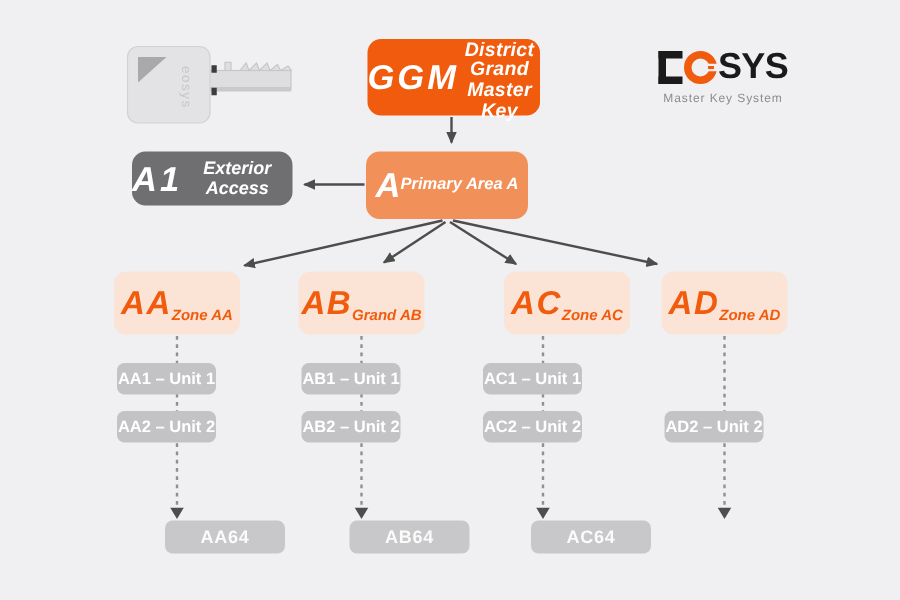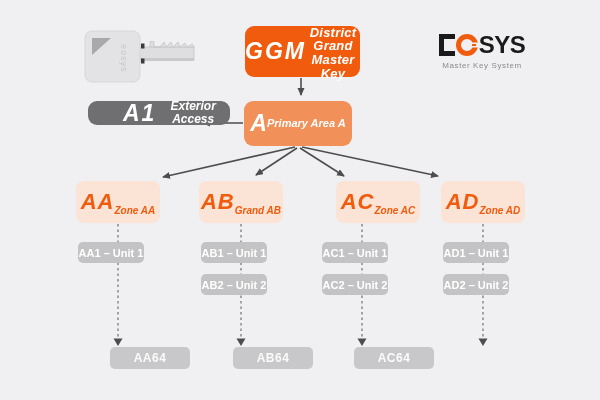--- a/index.html
+++ b/index.html
@@ -12,21 +12,21 @@
   .node{
     position:absolute;display:flex;flex-direction:row;
     align-items:center;justify-content:center;line-height:1.05;text-align:center;font-style:italic;
   }
   .ggm{left:245px;top:26px;width:115px;height:51px;background:var(--orange);color:#fff;border-radius:9px;}
   .ggm .t{font-size:23px;font-weight:bold;letter-spacing:2px;}
   .ggm .s{font-size:13px;font-weight:bold;margin-top:3px;letter-spacing:.2px;}
   .abox{left:244px;top:101px;width:108px;height:45px;background:var(--orange-light);color:#fff;border-radius:9px;}
   .abox .t{font-size:23px;font-weight:bold;}
   .abox .s{font-size:11px;font-weight:bold;margin-top:1px;text-align:center;}
-  .a1box{left:88px;top:101px;width:107px;height:24px;background:var(--gray-dark);color:#fff;border-radius:9px;padding-left:35px;}
+  .a1box{left:88px;top:101px;width:107px;height:36px;background:var(--gray-dark);color:#fff;border-radius:9px;}
   .a1box .t{font-size:23px;font-weight:bold;letter-spacing:2px;}
   .a1box .s{font-size:12px;font-weight:bold;}
   .zone{top:181px;width:84px;height:42px;background:var(--zone-bg);color:var(--orange);border-radius:8px;}
   .zone .t{font-size:22px;font-weight:bold;letter-spacing:1px;}
   .zone .s{font-size:10px;font-weight:bold;margin-top:19px;}
   .unit{
     position:absolute;width:66px;height:21px;border-radius:5px;
     background:var(--gray-mid);color:#fff;font-size:11px;font-weight:bold;
     display:flex;align-items:center;justify-content:center;
   }
@@ -115,20 +115,21 @@
   <div class="node a1box">
     <div class="t">A1</div>
     <div class="s">Exterior Access</div>
   </div>
 
   <div class="node zone zl0">
     <div class="t">AA</div>
     <div class="s">Zone AA</div>
   </div>
   <div class="unit r1 ul0">AA1 – Unit 1</div>
+  <div class="unit r2 ul0">AA2 – Unit 2</div>
   <div class="last ul0">AA64</div>
 
   <div class="node zone zl1">
     <div class="t">AB</div>
     <div class="s">Grand AB</div>
   </div>
   <div class="unit r1 ul1">AB1 – Unit 1</div>
   <div class="unit r2 ul1">AB2 – Unit 2</div>
   <div class="last ul1">AB64</div>
 
@@ -137,16 +138,15 @@
     <div class="s">Zone AC</div>
   </div>
   <div class="unit r1 ul2">AC1 – Unit 1</div>
   <div class="unit r2 ul2">AC2 – Unit 2</div>
   <div class="last ul2">AC64</div>
 
   <div class="node zone zl3">
     <div class="t">AD</div>
     <div class="s">Zone AD</div>
   </div>
-  <div class="unit r1 ul3">AD1 – Unit 1</div>
   <div class="unit r2 ul3">AD2 – Unit 2</div>
 
 </div>
 
 </body></html>

